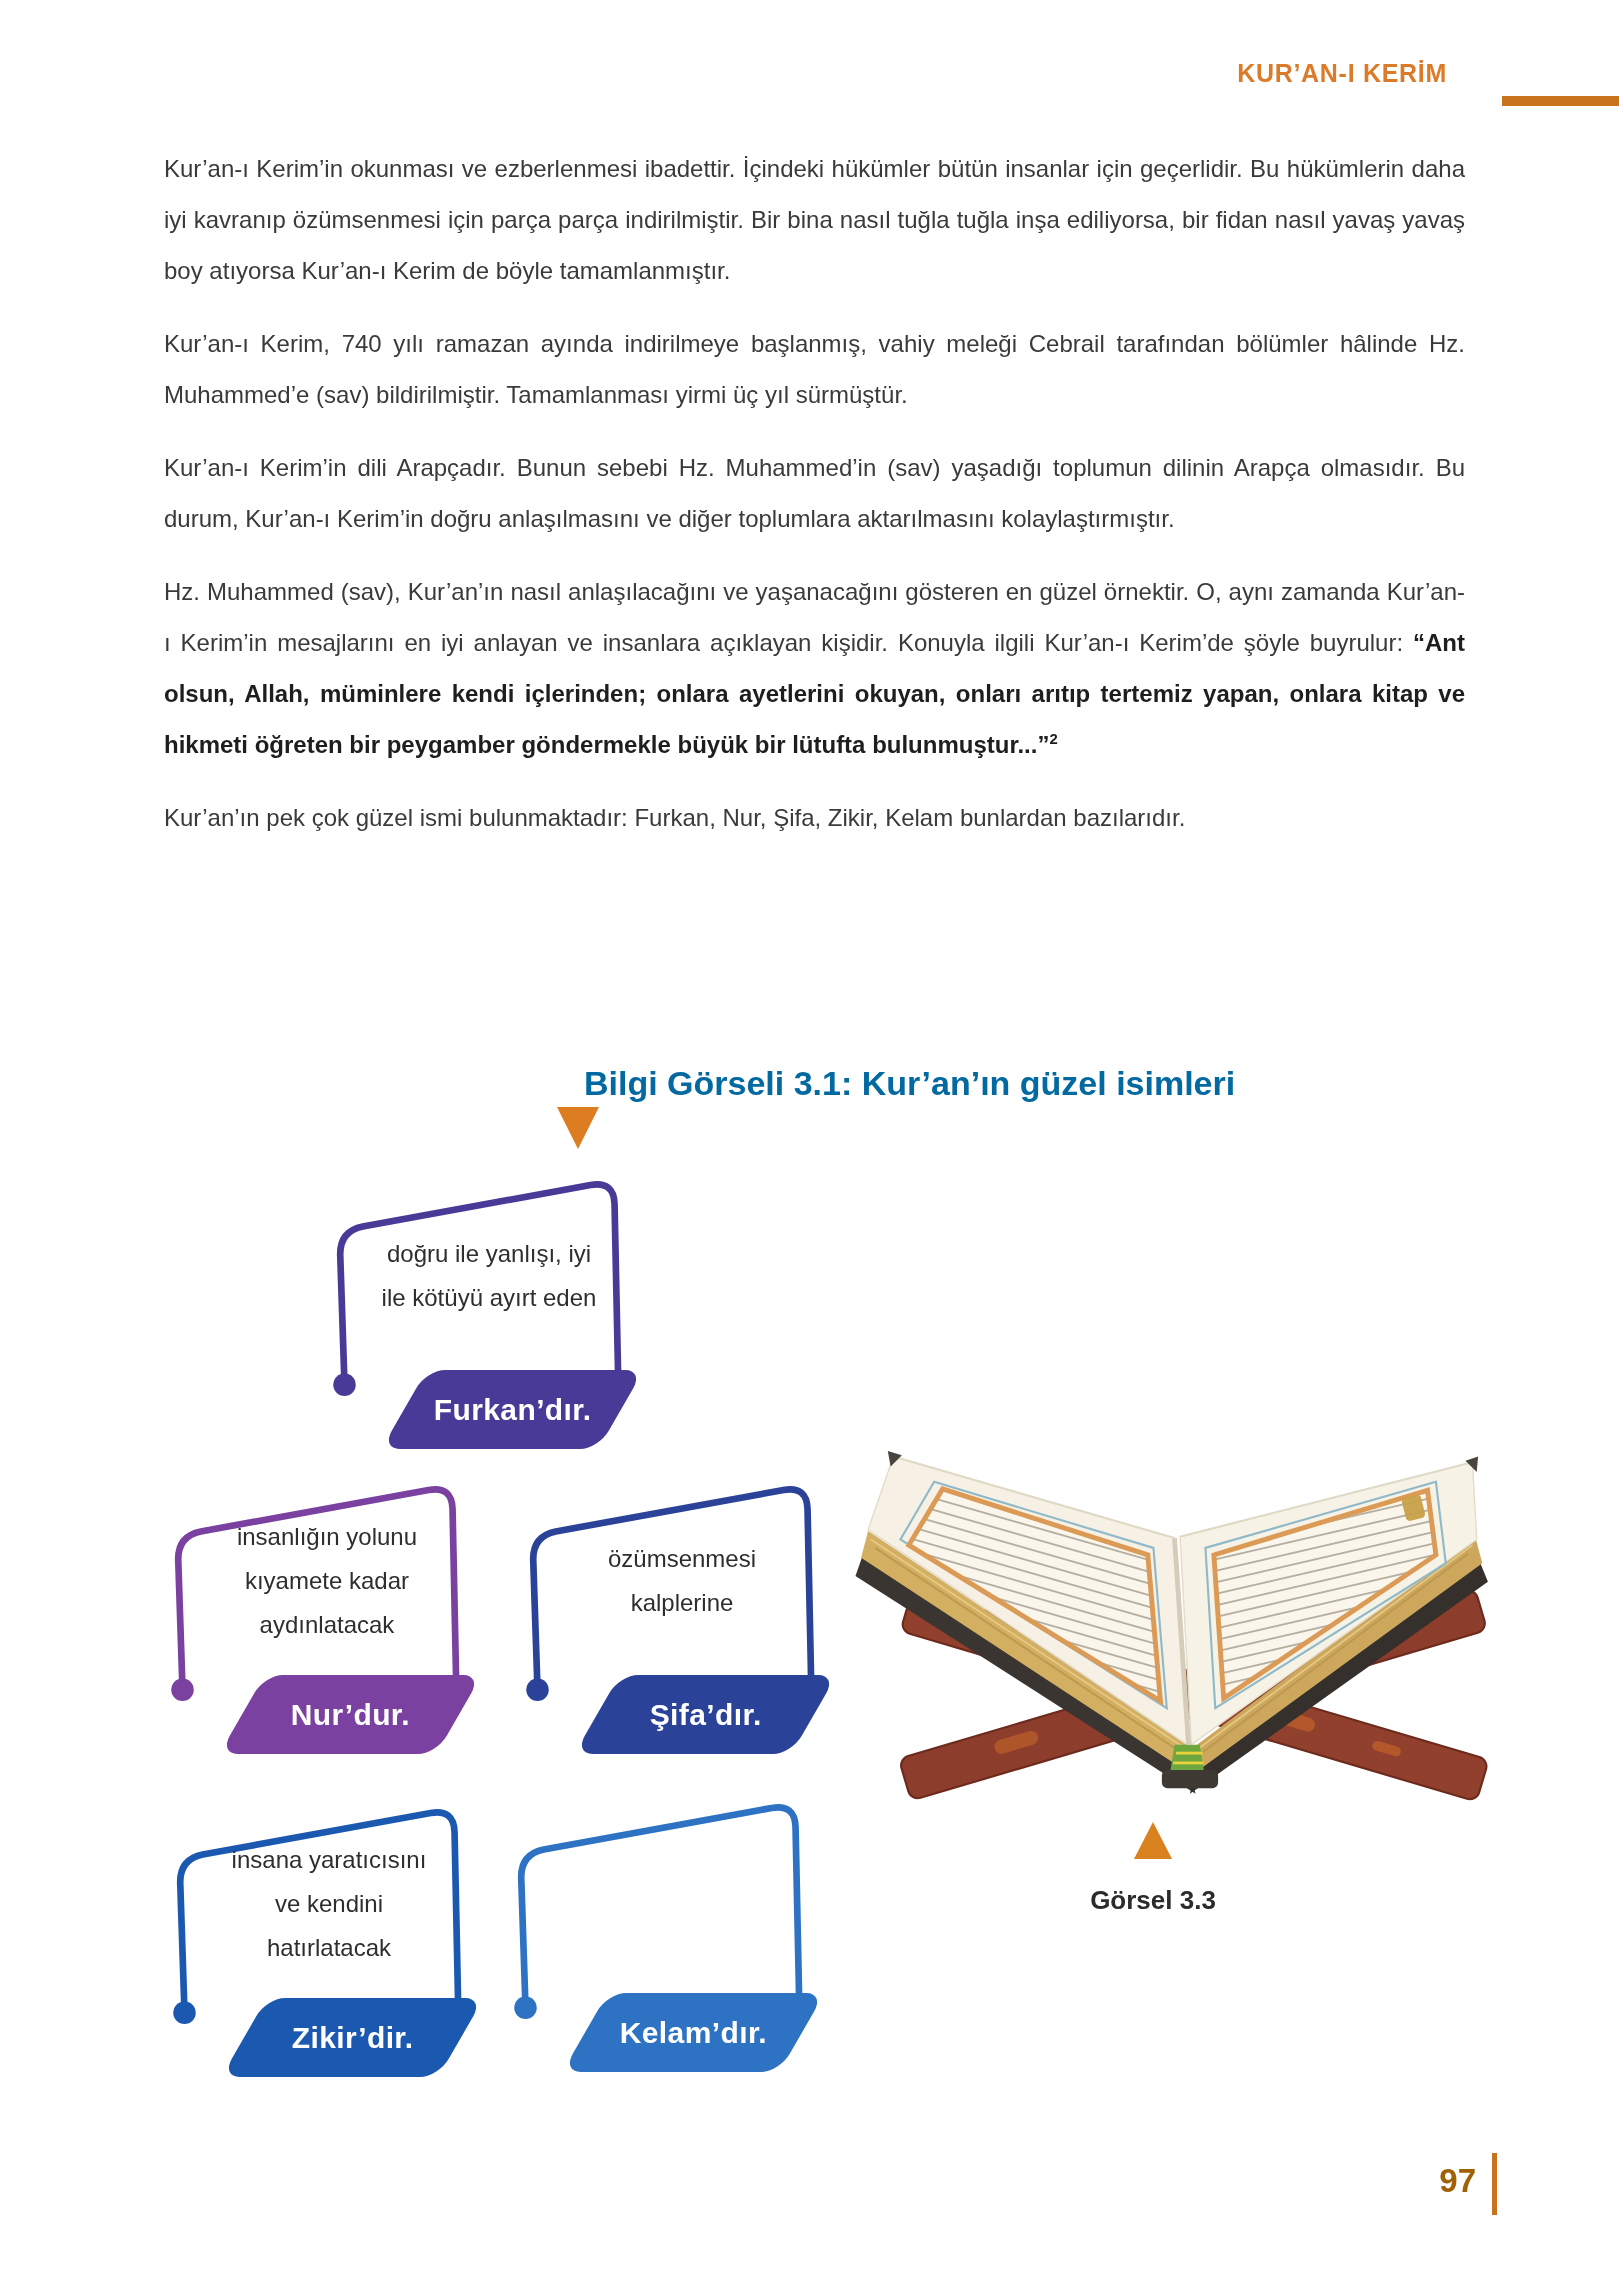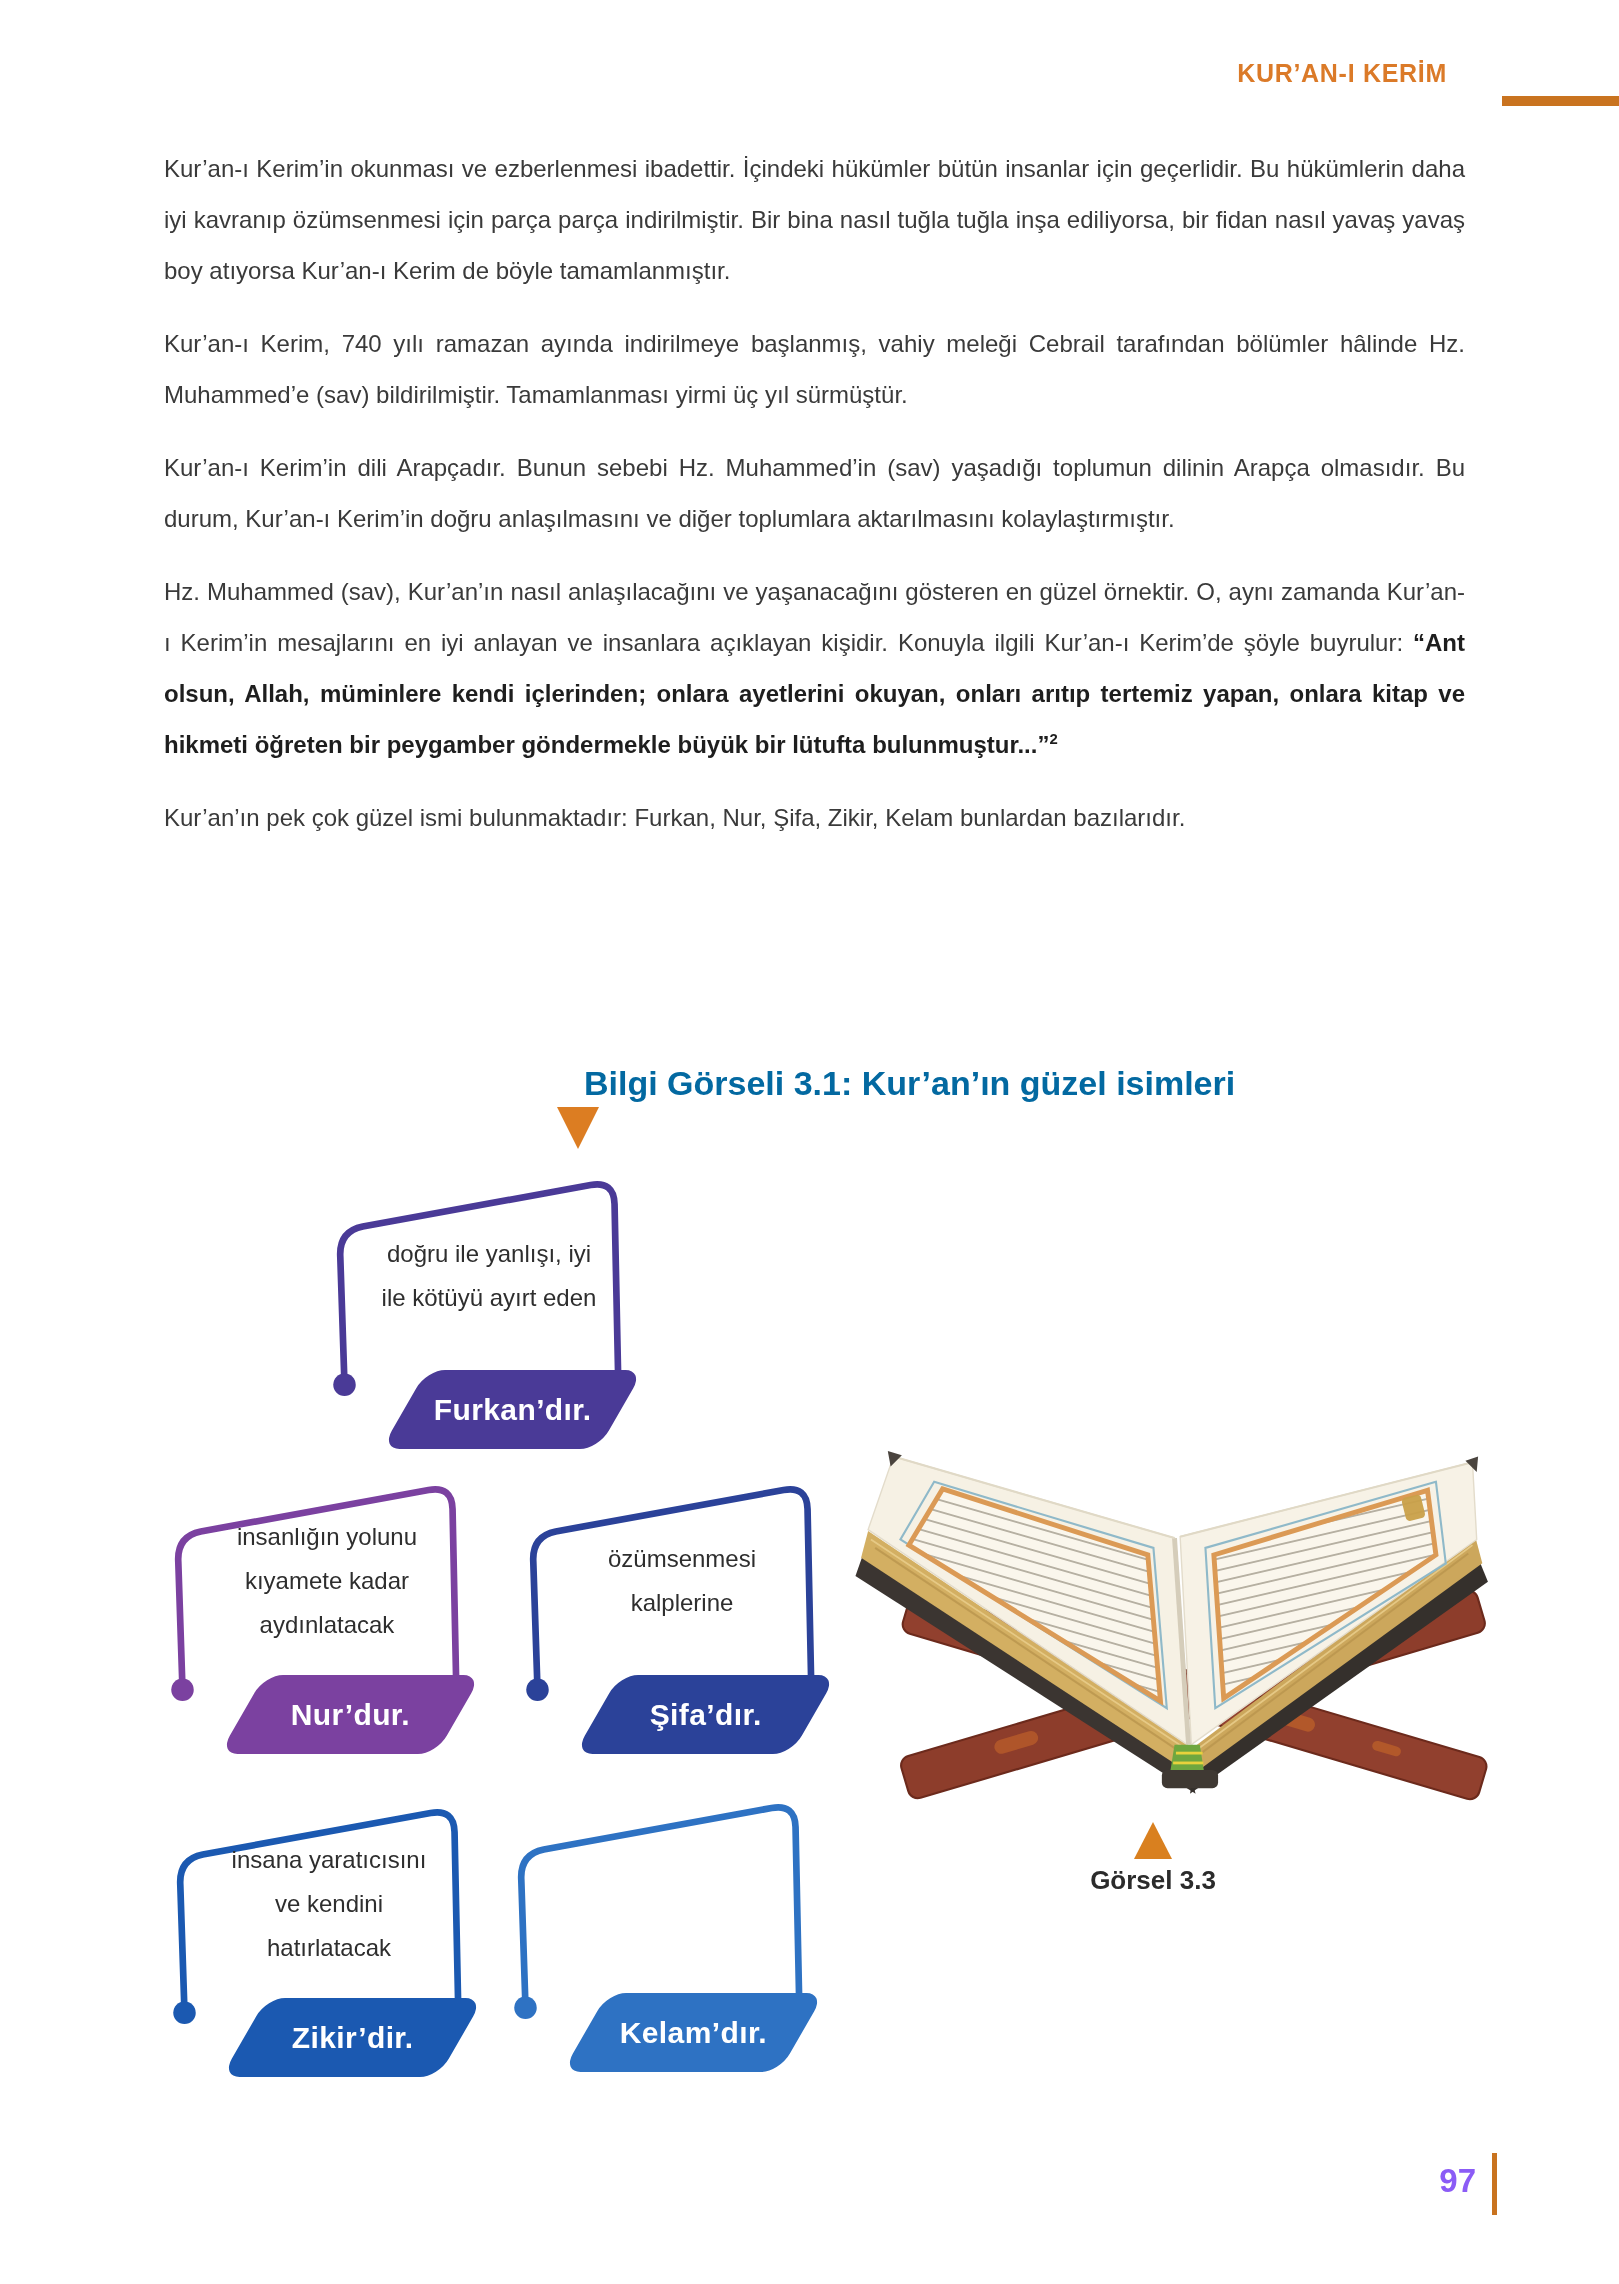--- a/index.html
+++ b/index.html
@@ -31,24 +31,24 @@
     font-size:24px;line-height:44px;color:#2E2E2E;}
   .card-banner{position:absolute;left:82px;bottom:4.2px;width:217px;height:79px;background:var(--c);
     transform:skewX(-30deg);border-radius:18.3px;display:flex;align-items:center;justify-content:center;}
   .banner-text{transform:skewX(30deg);color:#ffffff;font-weight:bold;font-size:30px;letter-spacing:0.4px;}
 
   
   .figure{position:absolute;left:844px;top:1420px;width:654px;height:383px;}
   .fig-caption{position:absolute;left:1023px;top:1822px;width:260px;text-align:center;}
   .tri-up{display:inline-block;width:0;height:0;border-left:19px solid transparent;border-right:19px solid transparent;
     border-bottom:37px solid #D9801F;}
-  .fig-label{display:block;margin-top:4px;font-size:26px;font-weight:bold;color:#2B2B2B;}
+  .fig-label{display:block;margin-top:24px;font-size:26px;font-weight:bold;color:#2B2B2B;}
 
   
-  .page-num{position:absolute;left:1413px;top:2162px;width:63px;text-align:right;font-size:33px;font-weight:bold;color:#8b5cf6;}
+  .page-num{position:absolute;left:1413px;top:2162px;width:63px;text-align:right;font-size:33px;font-weight:bold;color:#a16207;}
   .page-num-bar{position:absolute;left:1492px;top:2153px;width:4.9px;height:62px;background:#C9731F;}
 </style>
 </head>
 <body>
 
 <div class="page">
 
   <div class="chapter-title">KUR’AN-I KERİM</div>
   <div class="chapter-bar"></div>
 

